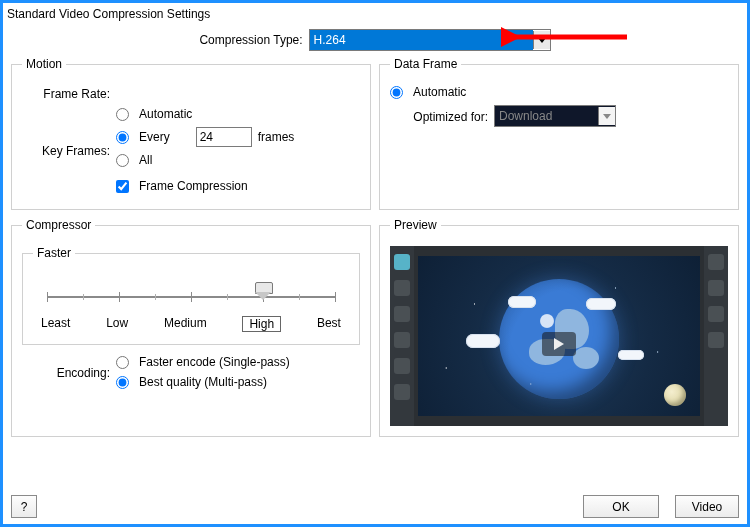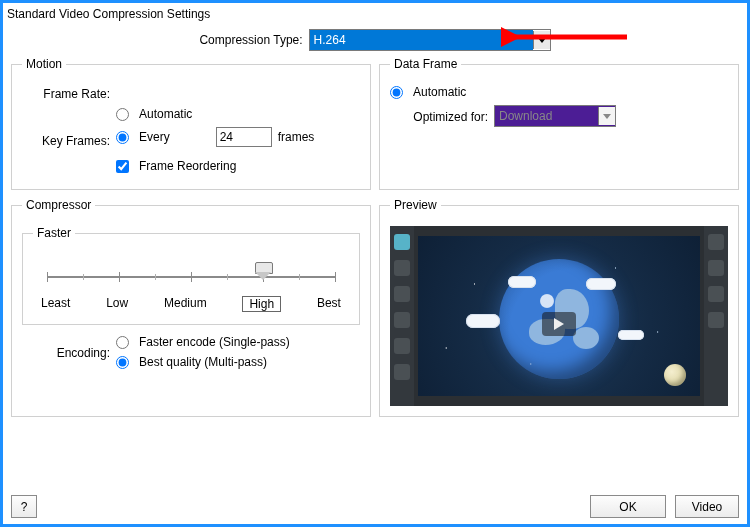--- a/index.html
+++ b/index.html
@@ -50,21 +50,21 @@
     background:#E9E9E9;
     display:flex;align-items:center;justify-content:center;
   }
   .combo .arrow::after{
     content:"";display:block;
     width:0;height:0;
     border-left:4px solid transparent;
     border-right:4px solid transparent;
     border-top:5px solid #000;
   }
-  .combo.disabled{background:#4c1d95;color:#888}
+  .combo.disabled{background:#0f172a;color:#888}
   .combo.disabled .arrow{background:#F4F4F4}
   .combo.disabled .arrow::after{border-top-color:#888}
   .textfield{
     height:18px;border:1px solid #7A7A7A;background:#fff;
     padding:0 3px;font-family:inherit;font-size:12px;
   }
   .textfield.disabled{background:#F4F4F4;color:#888;border-color:#A0A0A0}
   
   fieldset{
     border:1px solid #D0D0D0;
@@ -223,26 +223,30 @@
     <div class="form-row">
       <span class="label">Key Frames:</span>
       <div class="opts">
         <label class="inline">
           <input type="radio" name="kf" style="">
             <span>Automatic</span>
         </label>
         <label class="inline">
           <input type="radio" name="kf" checked="" style="">
             <span>Every</span>
-          <input class="textfield" style="width: 48px; margin-left: 40px;" value="24">
+          <input class="textfield" style="width: 48px; margin-left: 20px;" value="24">
           <span>frames</span>
+        </label>
+        <label class="inline">
+          <input type="radio" name="kf" style="">
+            <span>All</span>
         </label>
         <label class="inline" style="margin-top:6px">
           <input type="checkbox" checked="" style="">
-            <span>Frame Reordering</span>
+            <span>Frame Compression</span>
         </label>
       </div>
     </div>
   </fieldset>
 
   <fieldset>
     <legend>Data Frame</legend>
 
     <div class="form-row">
       <div class="opts">
@@ -336,17 +340,17 @@
         <div class="moon"></div>
         <div class="playbtn"></div>
       </div>
     </div>
   </fieldset>
 
 </div>
 
 <div class="footer">
   <button class="win help">?</button>
-  <div style="display:flex;gap:9px">
+  <div style="display:flex;gap:16px">
     <button class="win" style="min-width:76px">OK</button>
     <button class="win">Video</button>
   </div>
 </div>
 
 </body></html>

